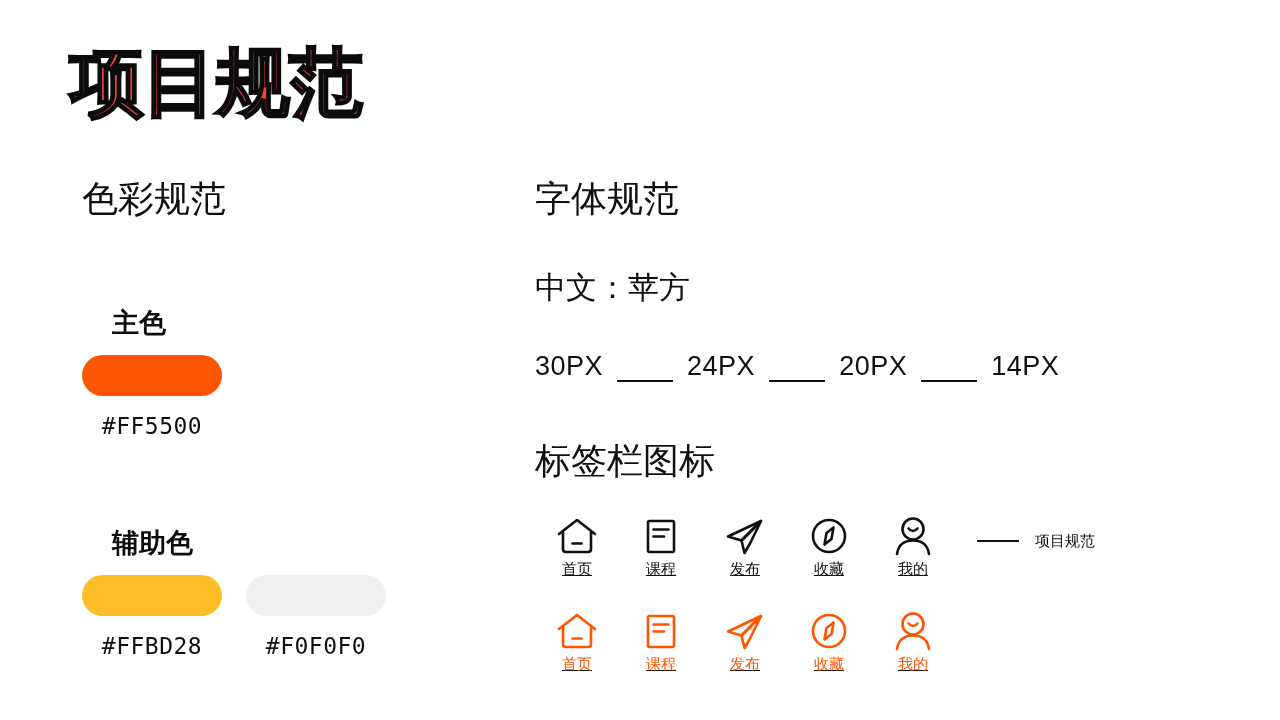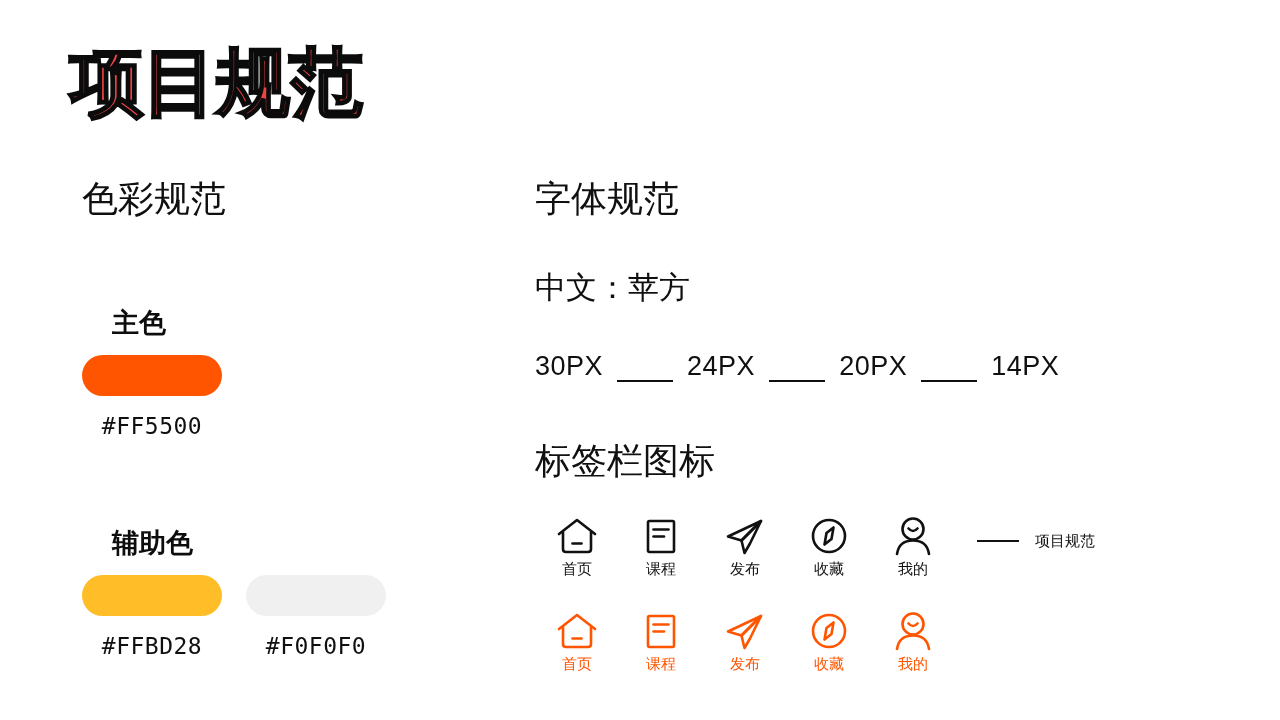--- a/index.html
+++ b/index.html
@@ -124,20 +124,21 @@
     align-items: flex-start;
   }
   .icon-row + .icon-row {
     margin-top: 34px;
   }
   .icon-item {
     width: 84px;
     display: flex;
     flex-direction: column;
     align-items: center;
+    text-decoration: underline;
   }
   .icon-glyph {
     width: 44px;
     height: 42px;
     display: block;
   }
   .icon-caption {
     margin-top: 3px;
     font-size: 15px;
     line-height: 1.1;

